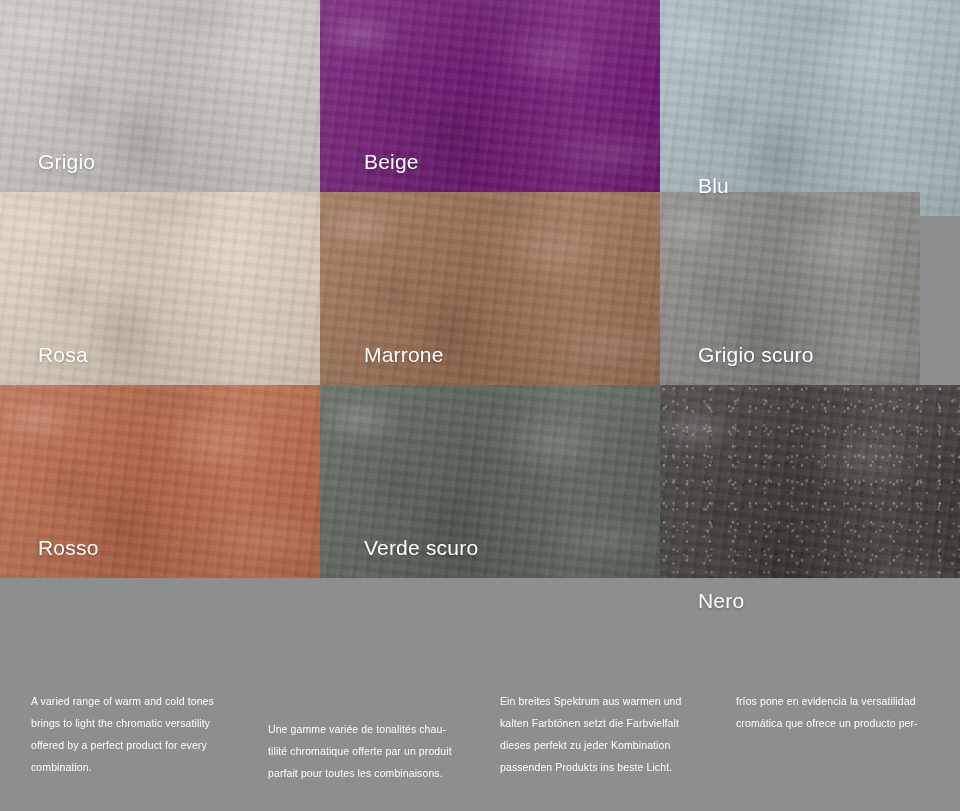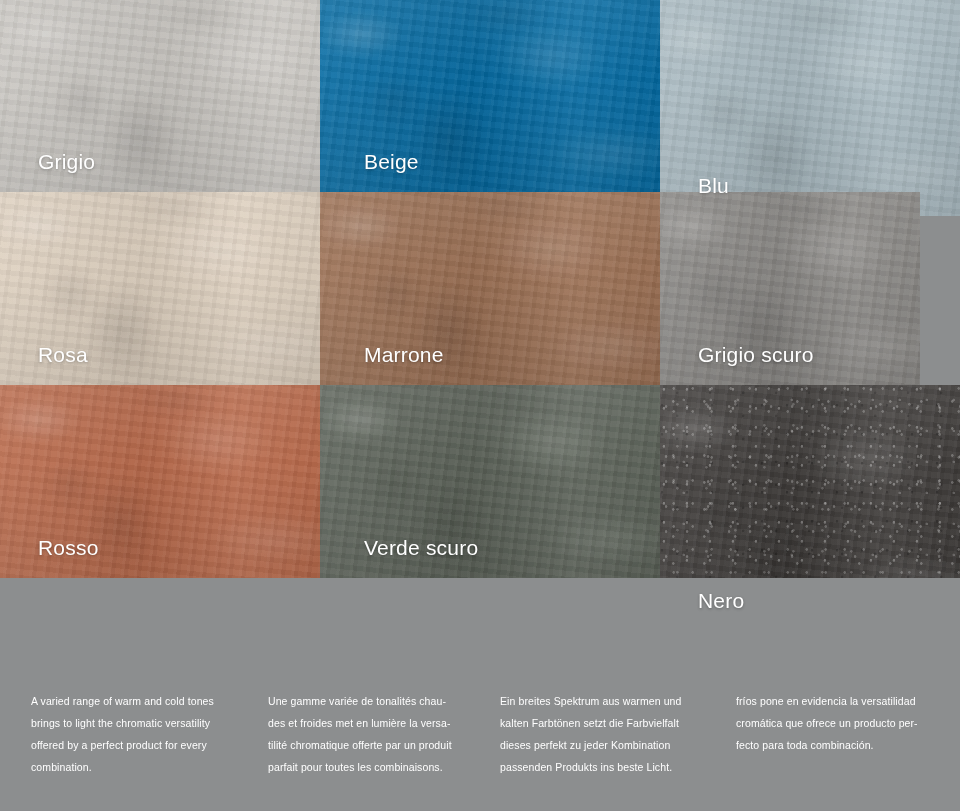--- a/index.html
+++ b/index.html
@@ -95,37 +95,37 @@
 
   .caption-col {
     color: #ffffff;
     font-size: 10.5px;
     line-height: 22px;
     letter-spacing: .1px;
   }
   .caption-col p { margin: 0; }
 
   .col-en { width: 260px; padding-left: 31px; }
-  .col-fr { width: 228px; padding-left: 8px; }
+  .col-fr { width: 228px; padding-left: 8px; margin-top: 28px; }
   .col-de { width: 228px; padding-left: 12px; }
   .col-es { width: 244px; padding-left: 20px; }
 </style>
 </head>
 <body style="background-color: rgb(140, 142, 143);">
 
 <div id="swatch-grid">
 
   <div class="swatch" style="left: 0px; top: 0px; width: 368px; height: 192px; background-color: rgb(201, 198, 193);">
     <div class="tex l1"></div>
     <div class="tex l2"></div>
     <div class="tex l3"></div>
     <span class="swatch-label">Grigio</span>
   </div>
 
-  <div class="swatch" style="left: 320px; top: 0px; width: 340px; height: 192px; background-color: #0369a1;">
+  <div class="swatch" style="left: 320px; top: 0px; width: 340px; height: 192px; background-color: #701a75;">
     <div class="tex l1"></div>
     <div class="tex l2"></div>
     <div class="tex l3"></div>
     <span class="swatch-label indent-mid">Beige</span>
   </div>
 
   <div class="swatch" style="left: 660px; top: 0px; width: 300px; height: 216px; background-color: rgb(169, 186, 193);">
     <div class="tex l1"></div>
     <div class="tex l2"></div>
     <div class="tex l3"></div>
@@ -182,32 +182,30 @@
 
     <div class="caption-col col-en">
       <p>A varied range of warm and cold tones</p>
       <p>brings to light the chromatic versatility</p>
       <p>offered by a perfect product for every</p>
       <p>combination.</p>
     </div>
 
     <div class="caption-col col-fr">
       <p>Une gamme variée de tonalités chau-</p>
-      <p>des et froides met en lumière la versa-</p>
       <p>tilité chromatique offerte par un produit</p>
       <p>parfait pour toutes les combinaisons.</p>
     </div>
 
     <div class="caption-col col-de">
       <p>Ein breites Spektrum aus warmen und</p>
       <p>kalten Farbtönen setzt die Farbvielfalt</p>
       <p>dieses perfekt zu jeder Kombination</p>
       <p>passenden Produkts ins beste Licht.</p>
     </div>
 
     <div class="caption-col col-es">
       <p>fríos pone en evidencia la versatilidad</p>
       <p>cromática que ofrece un producto per-</p>
-      <p>fecto para toda combinación.</p>
     </div>
 
   </div>
 </div>
 
 </body></html>

